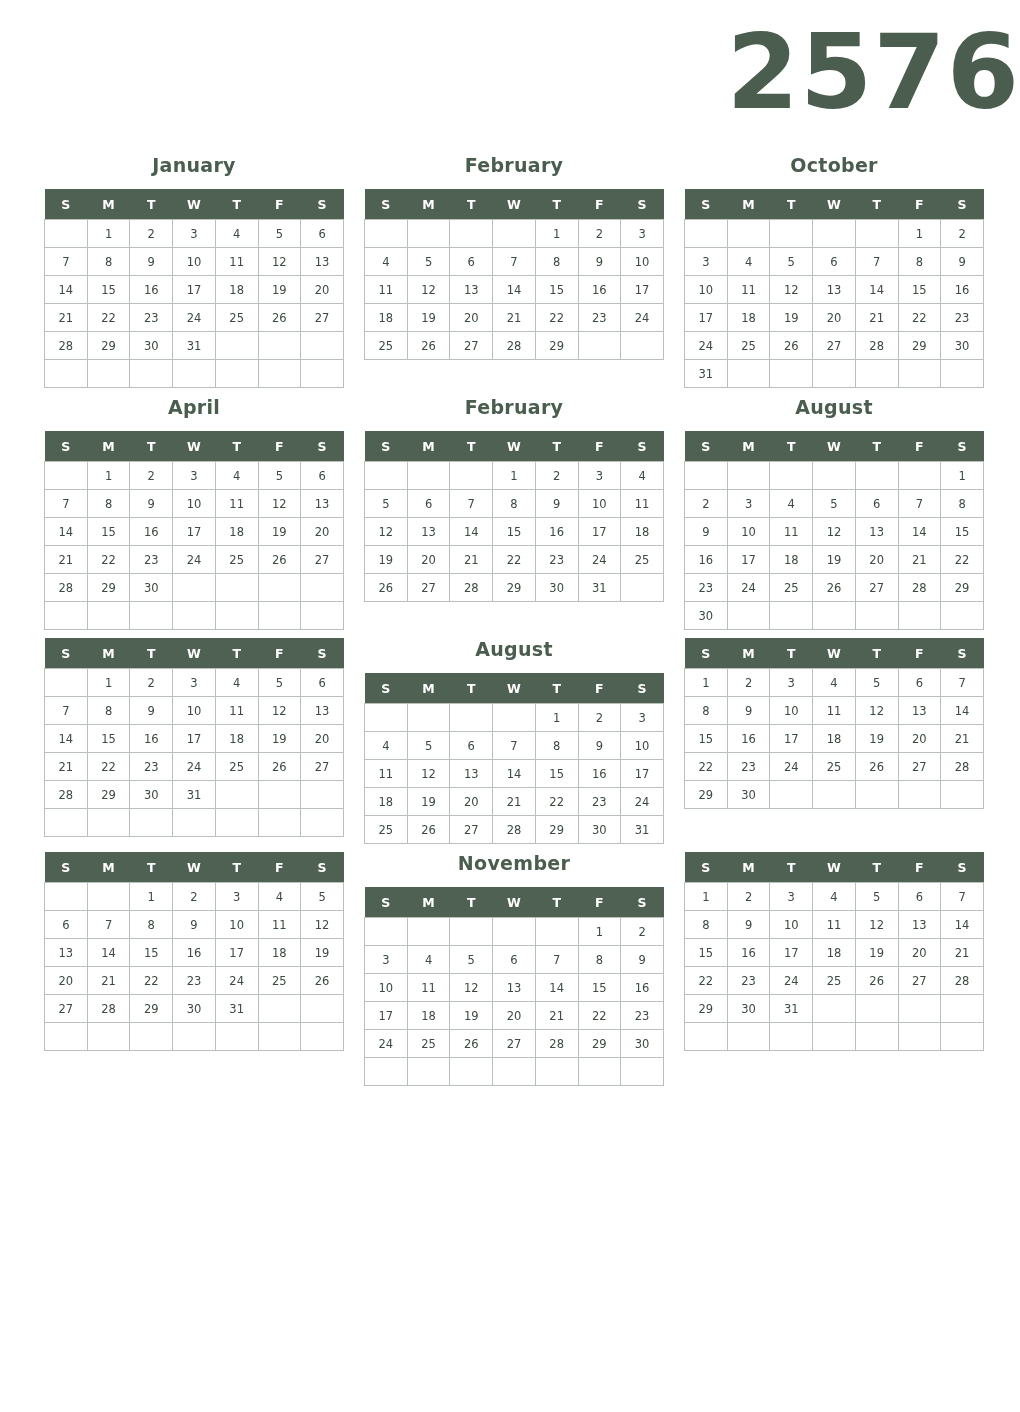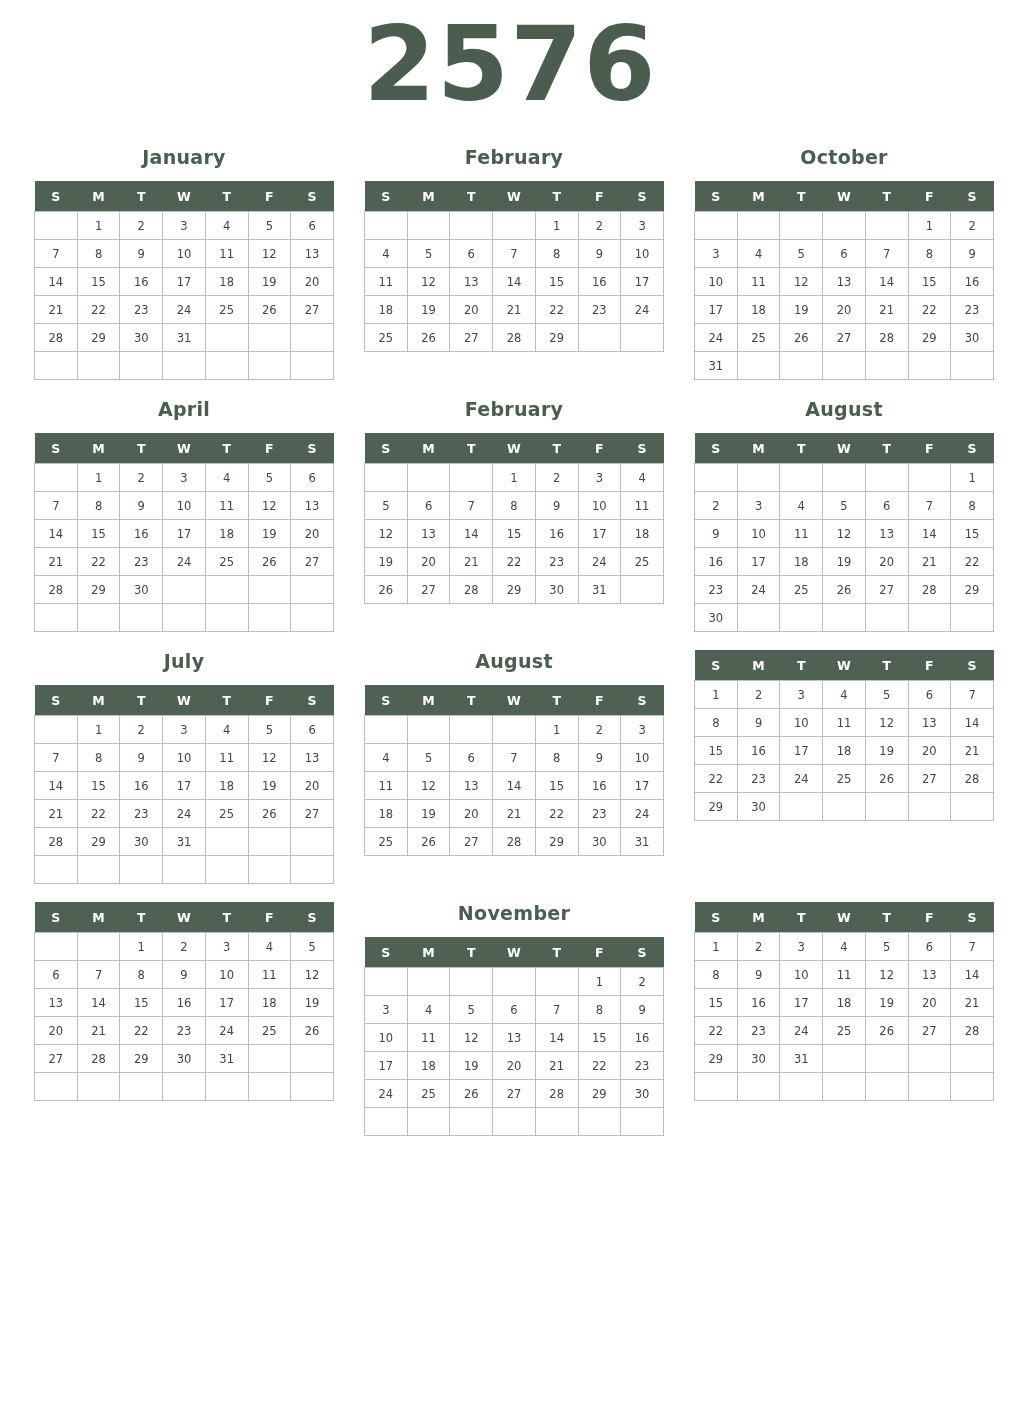--- a/index.html
+++ b/index.html
@@ -15,38 +15,37 @@
     position: relative;
     overflow: hidden;
   }
   .page {
     width: 1020px;
     height: 1412px;
     box-sizing: border-box;
     padding: 0;
   }
   .year-title {
-    text-align: center;
+    text-align: right;
     font-size: 104px;
     font-weight: bold;
     color: #4a5d4e;
     letter-spacing: 1px;
     line-height: 1;
     padding-top: 12px;
-    margin: 0 0 30px 0;
+    margin: 8px 0 30px 0;
     font-family: "DejaVu Sans", sans-serif;
   }
   .grid {
     display: grid;
     grid-template-columns: repeat(3, 320px);
     column-gap: 0px;
     row-gap: 0px;
     justify-content: center;
     margin-left: 8px;
-    gap: 10px;
   }
   .month {
     width: 320px;
     margin-bottom: 8px;
     box-sizing: border-box;
   }
   .month-name {
     text-align: center;
     font-size: 19px;
     font-weight: bold;
@@ -497,21 +496,20 @@
               <td class="empty"></td>
               <td class="empty"></td>
               <td class="empty"></td>
               <td class="empty"></td>
               <td class="empty"></td>
             </tr>
           </tbody>
         </table>
       </div>
       <div class="month">
-        <div class="month-name">July</div>
         <table class="cal">
           <thead>
             <tr>
               <th>S</th>
               <th>M</th>
               <th>T</th>
               <th>W</th>
               <th>T</th>
               <th>F</th>
               <th>S</th>

